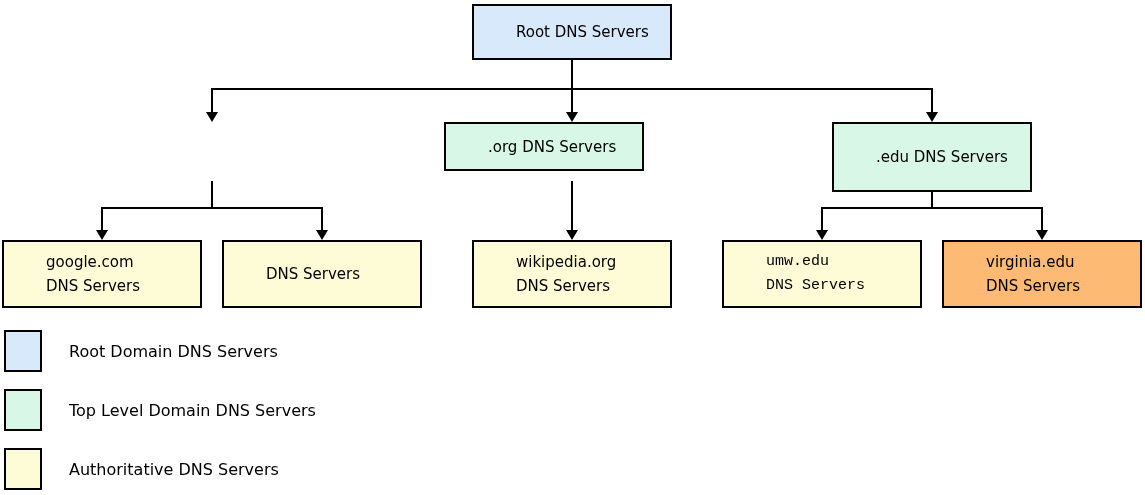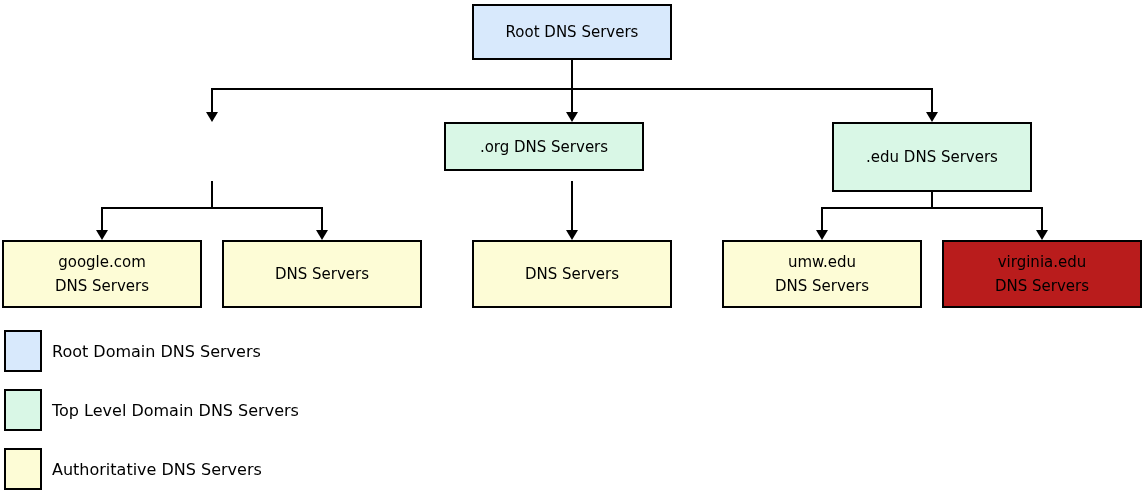--- a/index.html
+++ b/index.html
@@ -11,55 +11,56 @@
     font-family: "DejaVu Sans", "Liberation Sans", sans-serif;
     color: #000000;
     overflow: hidden;
   }
   .node {
     position: absolute;
     border: 2px solid #000000;
     box-sizing: border-box;
     display: flex;
     flex-direction: column;
-    align-items: center;
+    align-items: flex-start;
     justify-content: center;
     text-align: center;
     font-size: 15px;
     line-height: 24px;
     background: #ffffff;
+    padding-left: 42px;
   }
   .node-root      { left: 472px; top: 4px;   width: 200px; height: 56px; }
   .node-com       { left: 112px; top: 122px; width: 200px; height: 59px; }
   .node-org       { left: 444px; top: 122px; width: 200px; height: 49px; }
   .node-edu       { left: 832px; top: 122px; width: 200px; height: 70px; }
   .node-google    { left: 2px;   top: 240px; width: 200px; height: 68px; }
   .node-amazon    { left: 222px; top: 240px; width: 200px; height: 68px; }
   .node-wikipedia { left: 472px; top: 240px; width: 200px; height: 68px; }
-  .node-umw       { left: 722px; top: 240px; width: 200px; height: 68px; }
+  .node-umw       { left: 722px; top: 240px; width: 200px; height: 68px; font-family: Liberation Mono, monospace; }
   .node-virginia  { left: 942px; top: 240px; width: 200px; height: 68px; }
 
   .edge-line {
     position: absolute;
     background: #000000;
   }
   .arrow-down {
     position: absolute;
     width: 0; height: 0;
     border-left: 6px solid transparent;
     border-right: 6px solid transparent;
     border-top: 10px solid #000000;
   }
 
   .legend-item {
     position: absolute;
     left: 4px;
     display: flex;
     align-items: center;
-    gap: 10px;
+    gap: 27px;
   }
   .legend-item-1 { top: 330px; }
   .legend-item-2 { top: 389px; }
   .legend-item-3 { top: 448px; }
   .legend-swatch {
     width: 38px;
     height: 42px;
     border: 2px solid #000000;
     box-sizing: border-box;
     background: #ffffff;
@@ -112,27 +113,28 @@
   </div>
 
   <div class="node node-google" style="background-color: rgb(253, 252, 214);">
     <span>google.com</span>
     <span>DNS Servers</span>
   </div>
   <div class="node node-amazon" style="background-color: rgb(253, 252, 214);">
     <span>DNS Servers</span>
   </div>
   <div class="node node-wikipedia" style="background-color: rgb(253, 252, 214);">
+    <span>wikipedia.org</span>
     <span>DNS Servers</span>
   </div>
   <div class="node node-umw" style="background-color: rgb(253, 252, 214);">
     <span>umw.edu</span>
     <span>DNS Servers</span>
   </div>
-  <div class="node node-virginia" style="background-color: #b91c1c;">
+  <div class="node node-virginia" style="background-color: #fdba74;">
     <span>virginia.edu</span>
     <span>DNS Servers</span>
   </div>
 
   <div class="legend-item legend-item-1">
     <div class="legend-swatch" style="background-color: rgb(216, 233, 252);"></div>
     <span class="legend-label">Root Domain DNS Servers</span>
   </div>
   <div class="legend-item legend-item-2">
     <div class="legend-swatch" style="background-color: rgb(217, 247, 230);"></div>

